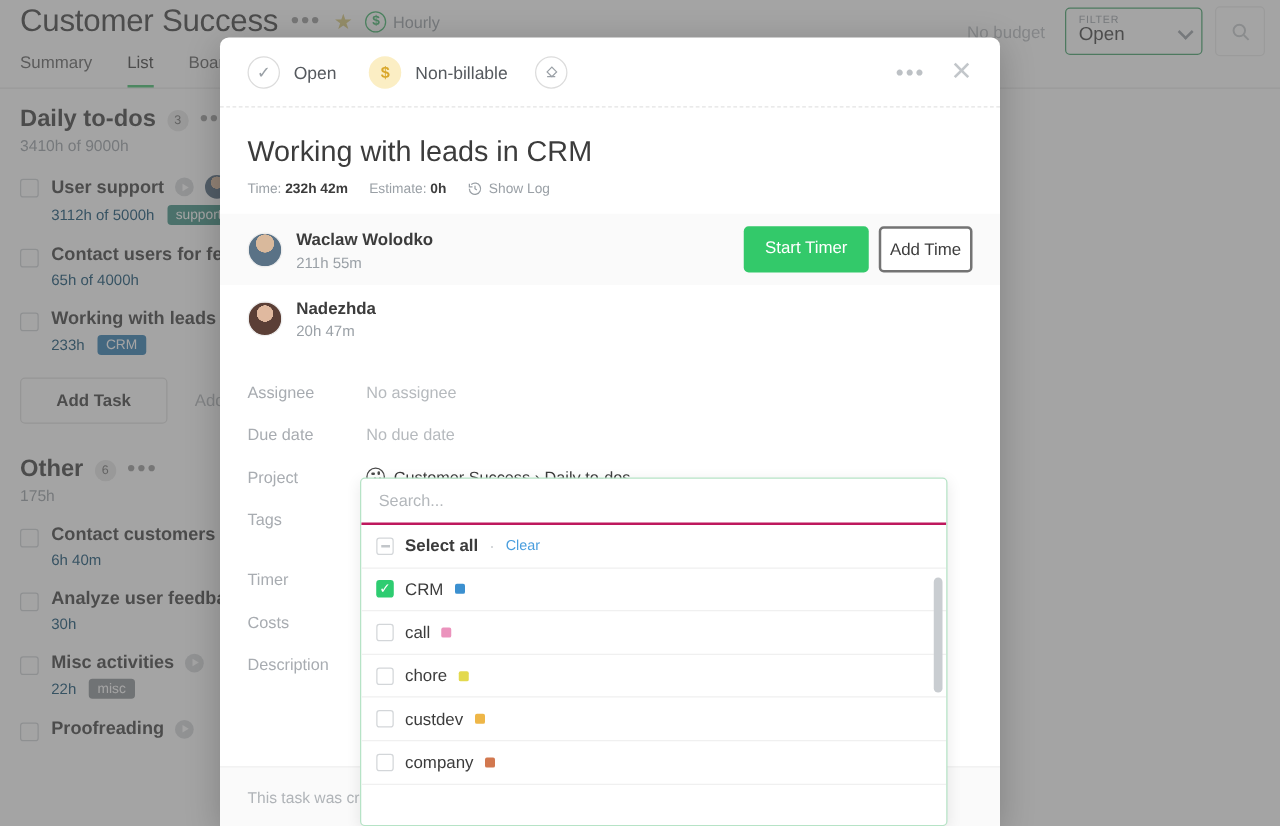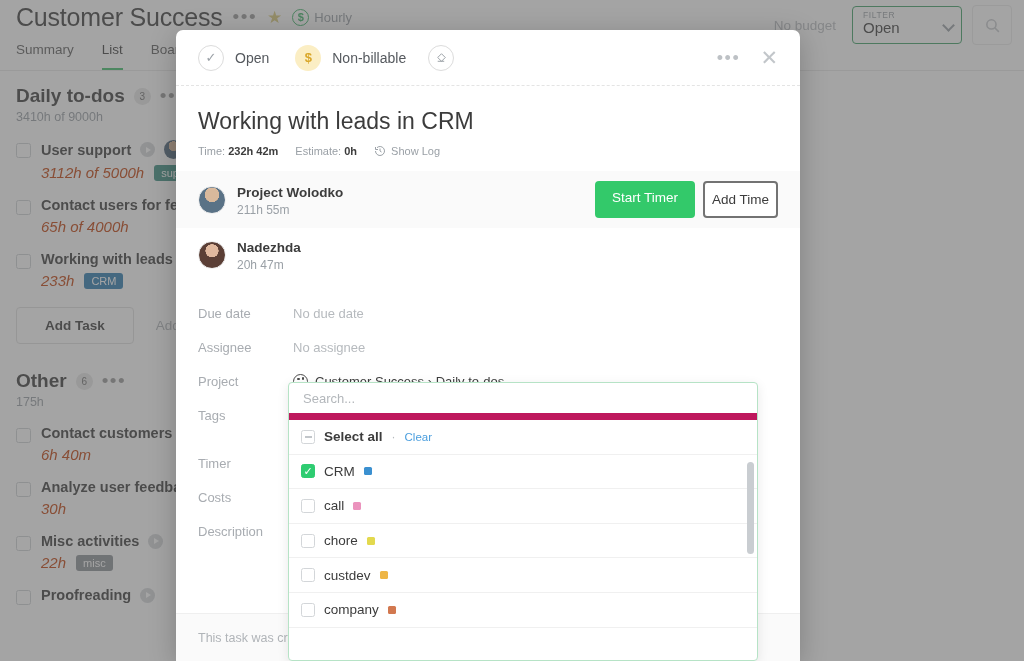--- a/index.html
+++ b/index.html
@@ -61,21 +61,21 @@
 
   .task { display:flex; gap:10px; margin-top:16px; }
   .checkbox { width:15px; height:15px; border:1.5px solid #cfd2d6; border-radius:2.5px; flex:none; margin-top:3px; }
   .task-main { flex:1; min-width:0; }
   .task-title-row { display:flex; align-items:center; gap:9px; }
   .task-title { font-size:14.5px; color:#3c3c3c; font-weight:bold; white-space:nowrap; }
   .play-btn { width:15px; height:15px; border-radius:50%; background:#d5d7da; display:flex; align-items:center; justify-content:center; flex:none;}
   .play-tri { width:0;height:0;border-left:5px solid #fff;border-top:3.2px solid transparent;border-bottom:3.2px solid transparent; margin-left:1.5px;}
   .avatar-sm { width:19px; height:19px; border-radius:50%; flex:none; }
   .task-meta { display:flex; align-items:center; gap:10px; margin-top:5px; }
-  .task-time { font-size:15px; color:#c2410c;font-style:italic; }
+  .task-time { font-size:12px; color:#0c4a6e; }
   .pill { font-size:11px; color:#fff; border-radius:3px; padding:2px 7px; }
 
   .btn-row { display:flex; gap:8px; margin-top:18px; align-items:center; }
   .add-task-btn {
     border:1px solid #e0e0e0; border-radius:4px; padding:10px 28px;
     font-size:13.5px; color:#3c3c3c; font-weight:bold; background:#fff;
   }
   .add-sec-btn { font-size:13.5px; color:#b2b6ba; padding:10px 14px; }
 
   
@@ -124,21 +124,21 @@
   .m-footer { position:absolute; bottom:0; left:0; right:0; height:48px; background:#fafafa;
     border-top:1px solid #efefef; display:flex; align-items:center; padding:0 22px; }
   .footer-txt { font-size:12.5px; color:#b0b4b8; white-space:nowrap; }
 
   
   #tag-dd {
     position:absolute; left:288px; top:382px; width:470px; height:279px;
     background:#fff; border:1px solid #b6e3c6; border-radius:4px; overflow:hidden;
     box-shadow:0 3px 12px rgba(0,0,0,.09);
   }
-  .dd-search { height:37px; display:flex; align-items:center; padding:0 12px; border-bottom:7px solid #be185d;justify-content:flex-end;}
+  .dd-search { height:37px; display:flex; align-items:center; padding:0 12px; border-bottom:2px solid #be185d;justify-content:flex-end;}
   .dd-search input { border:none; outline:none; width:100%; font-size:13px; color:#3c3c3c;
     font-family:"Liberation Sans", sans-serif; background:transparent;}
   .dd-search input::placeholder { color:#b3b7bb; }
   .dd-list { position:relative; height:242px; overflow:hidden; }
   .dd-item { height:34.6px; display:flex; align-items:center; gap:9px; padding:0 12px;
     border-bottom:1px solid #f0f0f0; }
   .cb { width:14px; height:14px; border:1.4px solid #d3d6d9; border-radius:2.5px; flex:none;
         display:flex; align-items:center; justify-content:center; background:#fff;}
   .cb.checked { background:#2ecc71; border-color:#2ecc71; }
   .cb.checked::after { content:"✓"; color:#fff; font-size:11px; line-height:11px; }
@@ -351,45 +351,45 @@
             <polyline points="12 7 12 12 15 14"></polyline>
         </svg>
         <span>Show Log</span>
       </span>
     </div>
   </div>
 
   <div class="member-row hl" style="margin-top:14px;">
     <span class="avatar-md" style="background:radial-gradient(circle at 50% 30%, #d9b99c 0 32%, #5a7286 33% 100%);border:1px solid #eee;"></span>
     <span>
-      <span class="mem-name">Project Wolodko</span>
+      <span class="mem-name">Waclaw Wolodko</span>
       <div class="mem-time">211h 55m</div>
     </span>
     <span class="mem-btns">
       <span class="btn-green">Start Timer</span>
       <span class="btn-white">Add Time</span>
     </span>
   </div>
 
   <div class="member-row">
     <span class="avatar-md" style="background:radial-gradient(circle at 50% 34%, #e0b99f 0 30%, #5b3f36 31% 100%);border:1px solid #eee;"></span>
     <span>
       <span class="mem-name">Nadezhda</span>
       <div class="mem-time">20h 47m</div>
     </span>
   </div>
 
   <div style="margin-top:14px;">
     <div class="prop-row">
+      <span class="prop-label">Assignee</span>
+      <span class="prop-val">No assignee</span>
+    </div>
+    <div class="prop-row">
       <span class="prop-label">Due date</span>
       <span class="prop-val">No due date</span>
-    </div>
-    <div class="prop-row">
-      <span class="prop-label">Assignee</span>
-      <span class="prop-val">No assignee</span>
     </div>
     <div class="prop-row">
       <span class="prop-label">Project</span>
       <span class="prop-val dark">
         <span class="proj-ico">
           <i style="left:3px;top:3px;"></i>
             <i style="left:7.5px;top:2.5px;"></i>
             <i style="left:4.5px;top:7.5px;"></i>
             <i style="left:8.5px;top:7px;"></i>
         </span>

